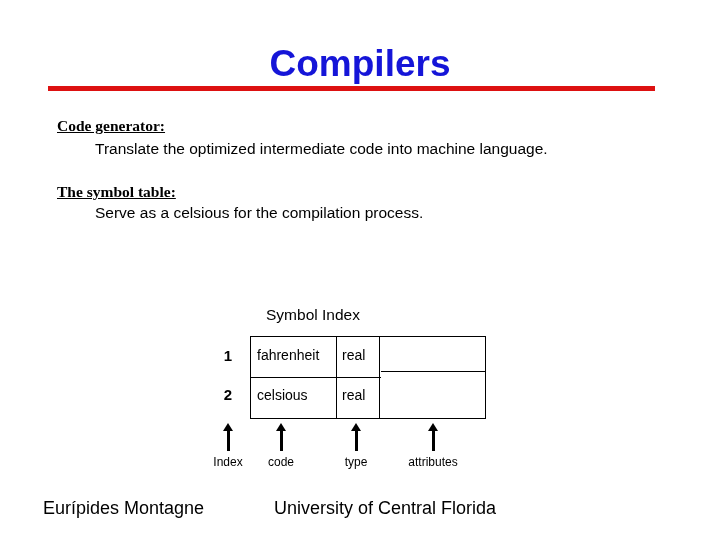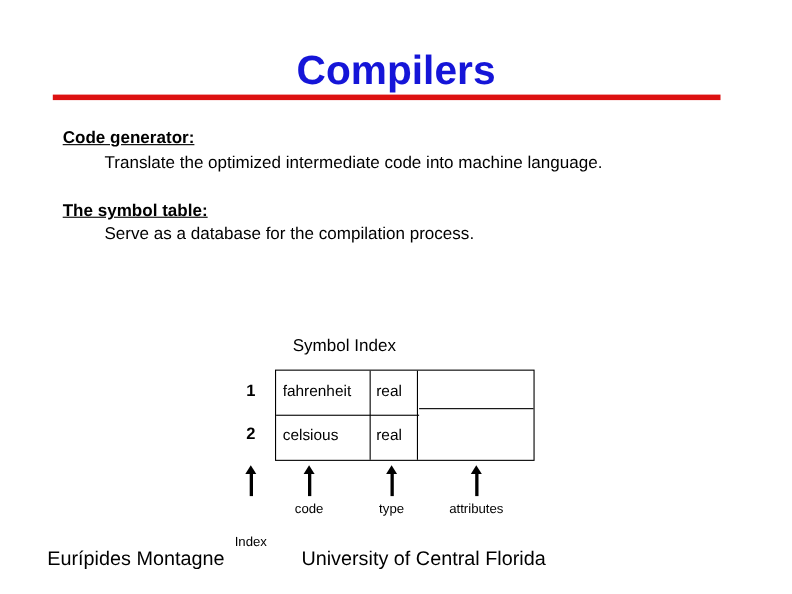--- a/index.html
+++ b/index.html
@@ -41,20 +41,21 @@
   }
 
   
   .heading {
     position: absolute;
     font-size: 15.5px;
     font-weight: bold;
     text-decoration: underline;
     white-space: nowrap;
     line-height: 18px;
+    font-family: Liberation Serif, serif;
   }
   .subline {
     position: absolute;
     font-size: 15.5px;
     white-space: nowrap;
     line-height: 18px;
   }
   .para {
     position: absolute;
     font-size: 15.5px;
@@ -158,21 +159,21 @@
   #arrow-attributes { left: 426px; }
 
   
   .callout-label {
     position: absolute;
     top: 455px;
     font-size: 12px;
     text-align: center;
     white-space: nowrap;
   }
-  #label-index      { left: 198px; width: 60px; margin-top: 30px; }
+  #label-index      { left: 198px; width: 60px; }
   #label-name       { left: 251px; width: 60px; }
   #label-type       { left: 326px; width: 60px; }
   #label-attributes { left: 396px; width: 74px; }
 
   
   .footer {
     position: absolute;
     top: 498px;
     font-size: 18px;
     white-space: nowrap;
@@ -185,21 +186,21 @@
 
 <div id="slide">
 
   <div id="title">Compilers</div>
   <div id="title-rule"></div>
 
   <div class="heading" id="h-codegen">Code generator:</div>
   <div class="subline" id="t-codegen">Translate the optimized intermediate code into machine language.</div>
 
   <div class="heading" id="h-symtab">The symbol table:</div>
-  <div class="subline" id="t-symtab">Serve as a database for the compilation process.</div>
+  <div class="subline" id="t-symtab">Serve as a celsious for the compilation process.</div>
 
 
   <div id="table-caption">Symbol Index</div>
 
   <div class="rowindex" id="idx-1">1</div>
   <div class="rowindex" id="idx-2">2</div>
 
   <div id="symtable">
     <div class="vline" id="vline-1"></div>
     <div class="vline" id="vline-2"></div>

